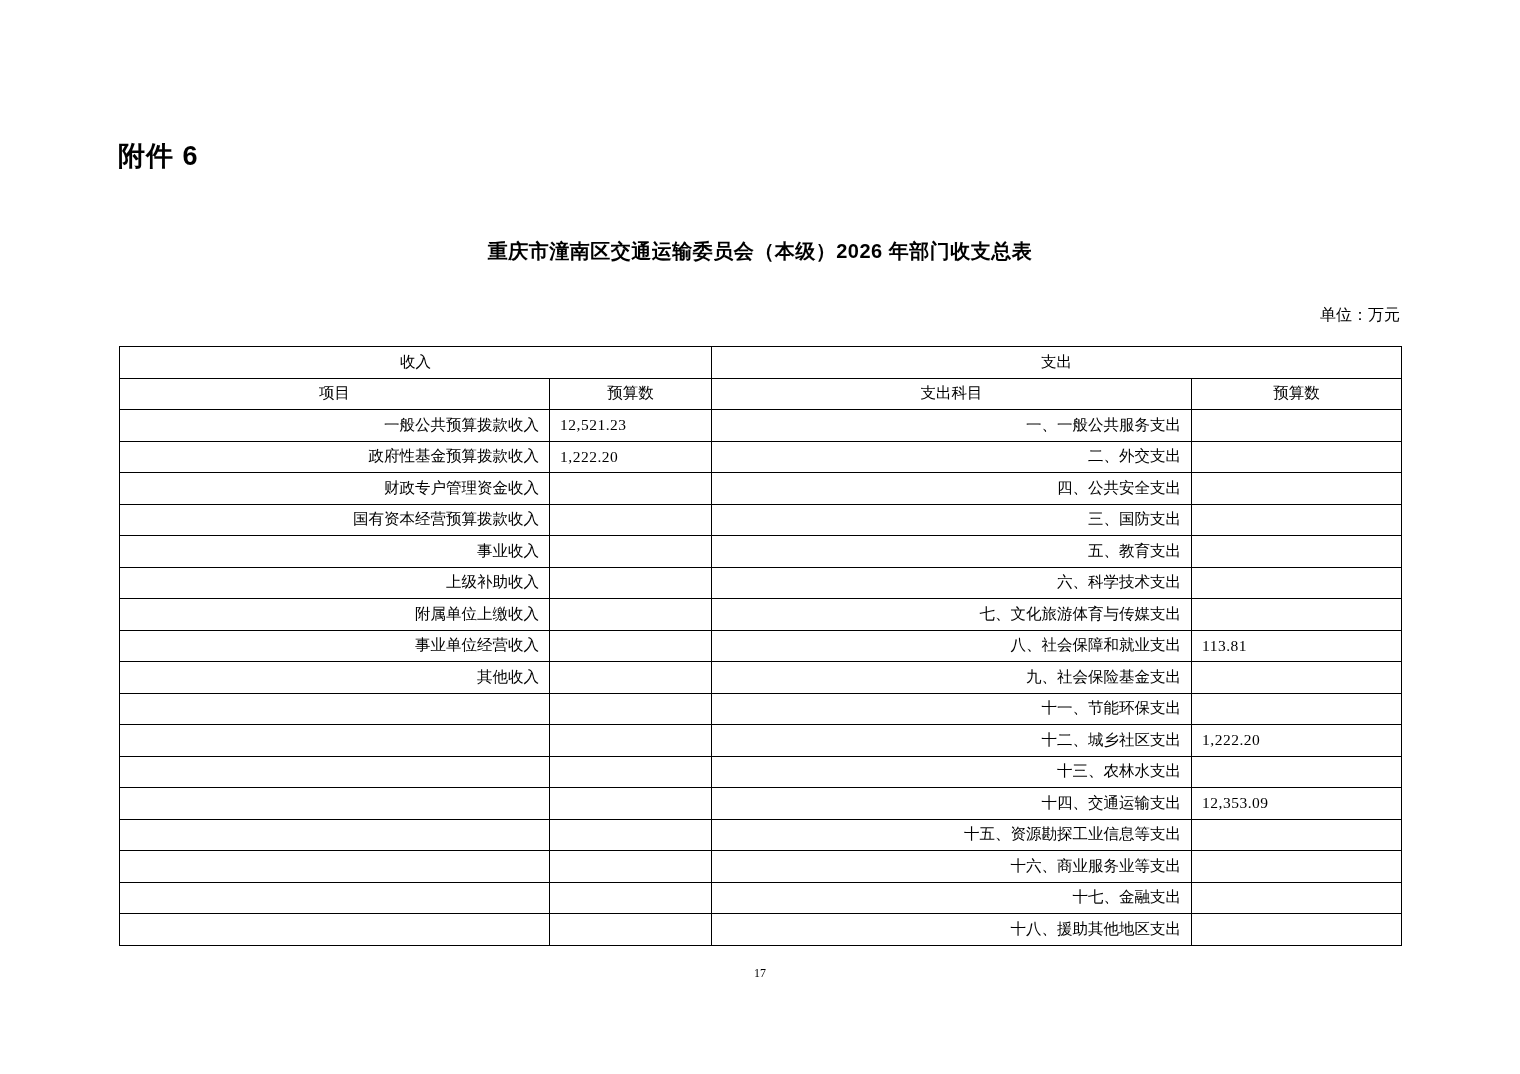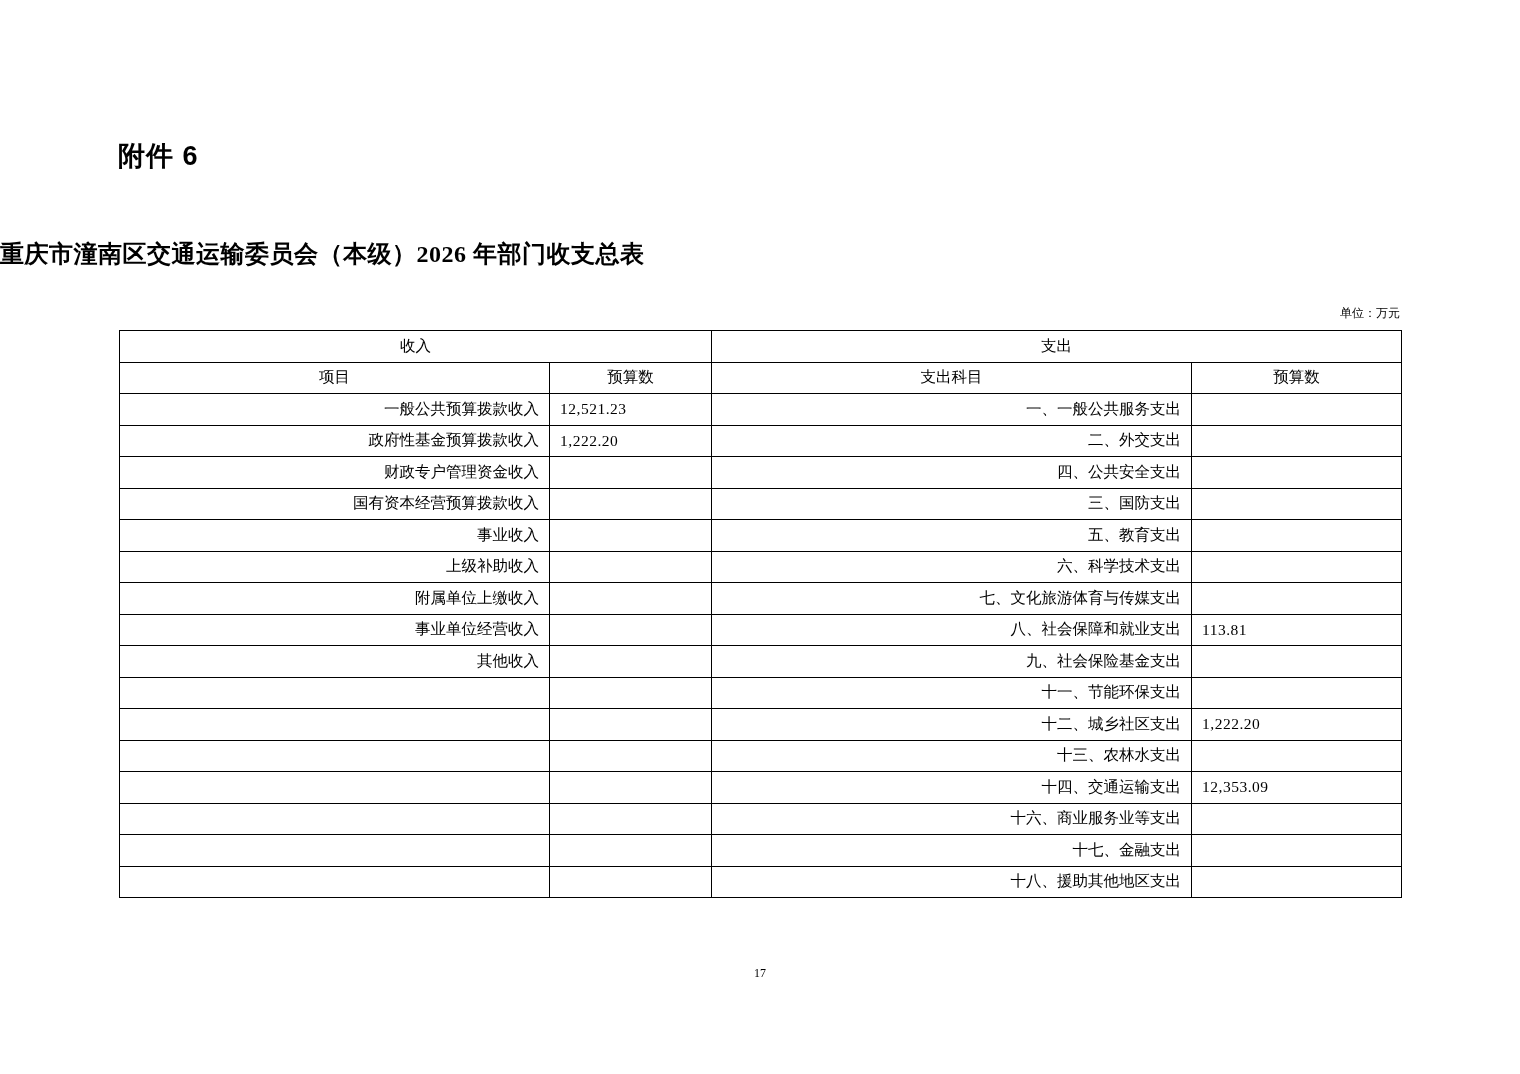--- a/index.html
+++ b/index.html
@@ -28,36 +28,37 @@
     font-size: 27px;
     font-weight: bold;
     letter-spacing: 1px;
     font-family: "Liberation Sans", "DejaVu Sans", sans-serif;
   }
   .doc-title {
     position: absolute;
     left: 0;
     right: 0;
     top: 238px;
-    font-size: 24px;
+    text-align: center;
+    font-size: 20px;
     font-weight: bold;
-    font-family: Liberation Serif, serif;
+    font-family: Liberation Sans, sans-serif;
     letter-spacing: 0.5px;
   }
   .unit-note {
     position: absolute;
     right: 120px;
     top: 305px;
-    font-size: 12px;
+    font-size: 16px;
     font-family: "Liberation Serif", "DejaVu Serif", serif;
   }
   table.budget {
     position: absolute;
     left: 119px;
-    top: 330px;
+    top: 346px;
     width: 1282px;
     border-collapse: collapse;
     table-layout: fixed;
     border-radius: 22px;
   }
   table.budget td, table.budget th {
     border: 1px solid #000000;
     height: 30.5px;
     padding: 0 10px;
     font-size: 15.5px;
@@ -191,20 +192,26 @@
         </tr>
         <tr>
           <td class="lft"></td>
           <td class="rgt num"></td>
           <td class="lft">十四、交通运输支出</td>
           <td class="rgt num">12,353.09</td>
         </tr>
         <tr>
           <td class="lft"></td>
           <td class="rgt num"></td>
+          <td class="lft">十五、资源勘探工业信息等支出</td>
+          <td class="rgt num"></td>
+        </tr>
+        <tr>
+          <td class="lft"></td>
+          <td class="rgt num"></td>
           <td class="lft">十六、商业服务业等支出</td>
           <td class="rgt num"></td>
         </tr>
         <tr>
           <td class="lft"></td>
           <td class="rgt num"></td>
           <td class="lft">十七、金融支出</td>
           <td class="rgt num"></td>
         </tr>
         <tr>

